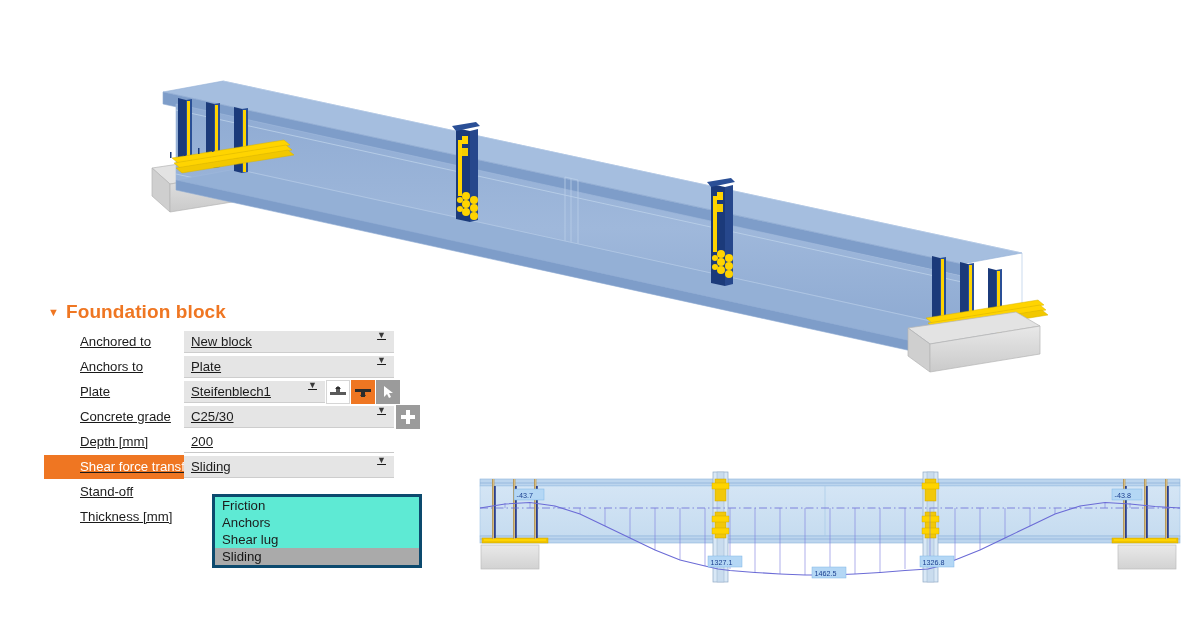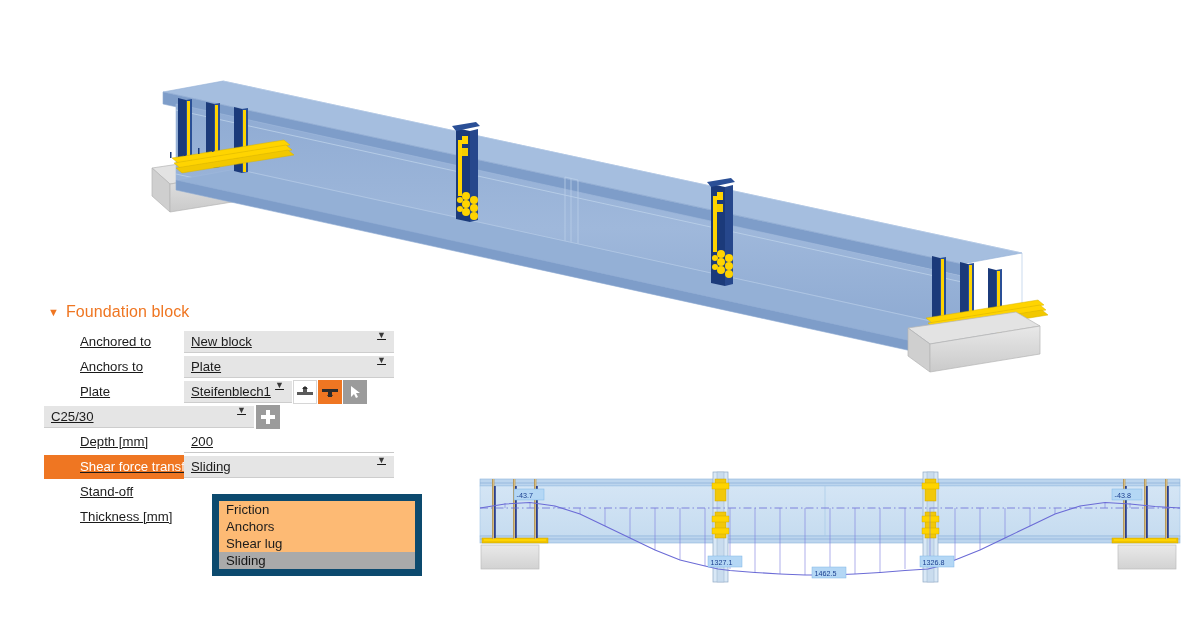--- a/index.html
+++ b/index.html
@@ -43,22 +43,22 @@
     width: 22px;
     text-align: left;
     color: #ef7622;
     font-size: 11px;
     line-height: 1;
     padding-left: 4px;
     box-sizing: border-box;
   }
   .panel-title {
     color: #ef7622;
-    font-weight: normal;
-    font-size: 16px;
+    font-weight: bold;
+    font-size: 19px;
     letter-spacing: .1px;
   }
 
   .prop-row {
     display: flex;
     align-items: center;
     height: 24px;
     margin-bottom: 1px;
     position: relative;
     text-decoration: underline;
@@ -97,21 +97,21 @@
     justify-content: space-between;
     position: relative;
     color: #1c1c1c;
   }
   .combo .caret {
     font-size: 9px;
     color: #3a3a3a;
     padding-right: 8px;
     line-height: 1;
   }
-  .combo.narrow { width: 108px; }
+  .combo.narrow { width: 141px; }
 
   
   .textinput {
     background: #ffffff;
     border: none;
     border-bottom: 1px solid #c8c8c8;
     width: 210px;
     padding-left: 7px;
     color: #1c1c1c;
   }
@@ -140,22 +140,22 @@
     justify-content: center;
     flex: none;
   }
 
   
   #shear-dropdown-list {
     position: absolute;
     left: 212px;
     top: 494px;
     width: 210px;
-    background: #fdba74;
-    border: 7px solid #0c4a6e;
+    background: #5eead4;
+    border: 3px solid #0c4a6e;
     box-sizing: border-box;
     z-index: 40;
   }
   .dd-option {
     height: 17px;
     line-height: 17px;
     padding-left: 7px;
     font-size: 13.2px;
     color: #1c1c1c;
     white-space: nowrap;
@@ -355,20 +355,21 @@
       </svg>
     </span>
     <span class="iconbtn gray">
       <svg width="16" height="16" viewBox="0 0 16 16">
         <polygon points="4,2 4,13 7,10 9,14 11,13 9,9 13,9" fill="#ffffff"></polygon>
       </svg>
     </span>
   </div>
 
   <div class="prop-row">
+    <div class="prop-label">Concrete grade</div>
     <div class="field combo">
       <span>C25/30</span>
       <span class="caret">▼</span>
     </div>
     <span class="plus-btn">
       <svg width="18" height="18" viewBox="0 0 18 18">
         <rect x="7" y="2" width="4" height="14" fill="#ffffff"></rect>
         <rect x="2" y="7" width="14" height="4" fill="#ffffff"></rect>
       </svg>
     </span>

